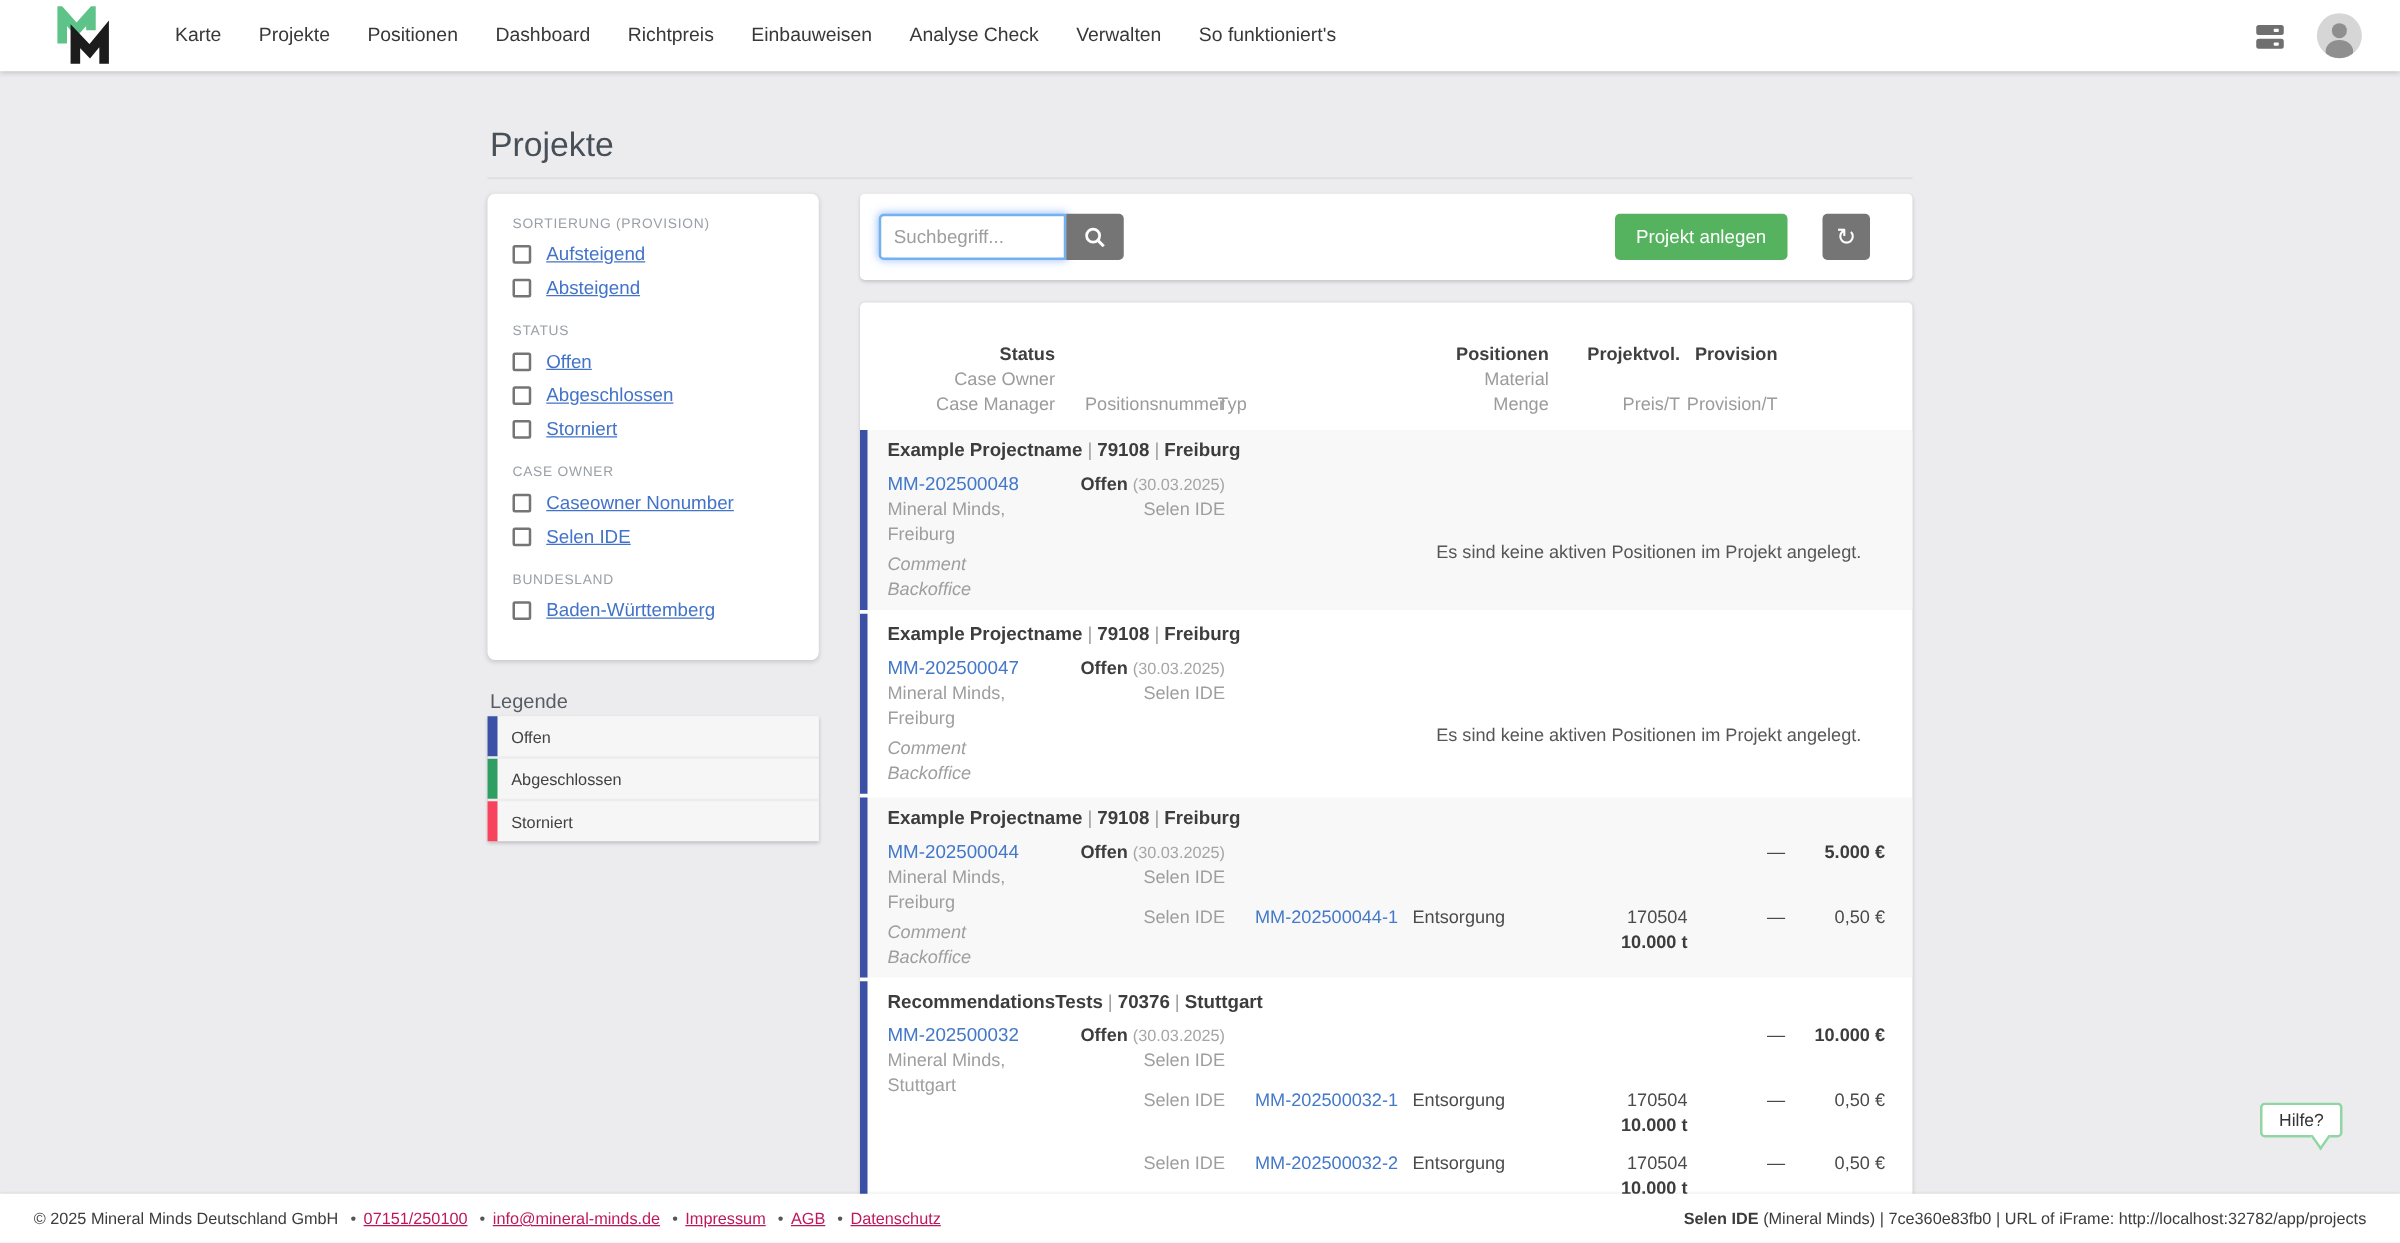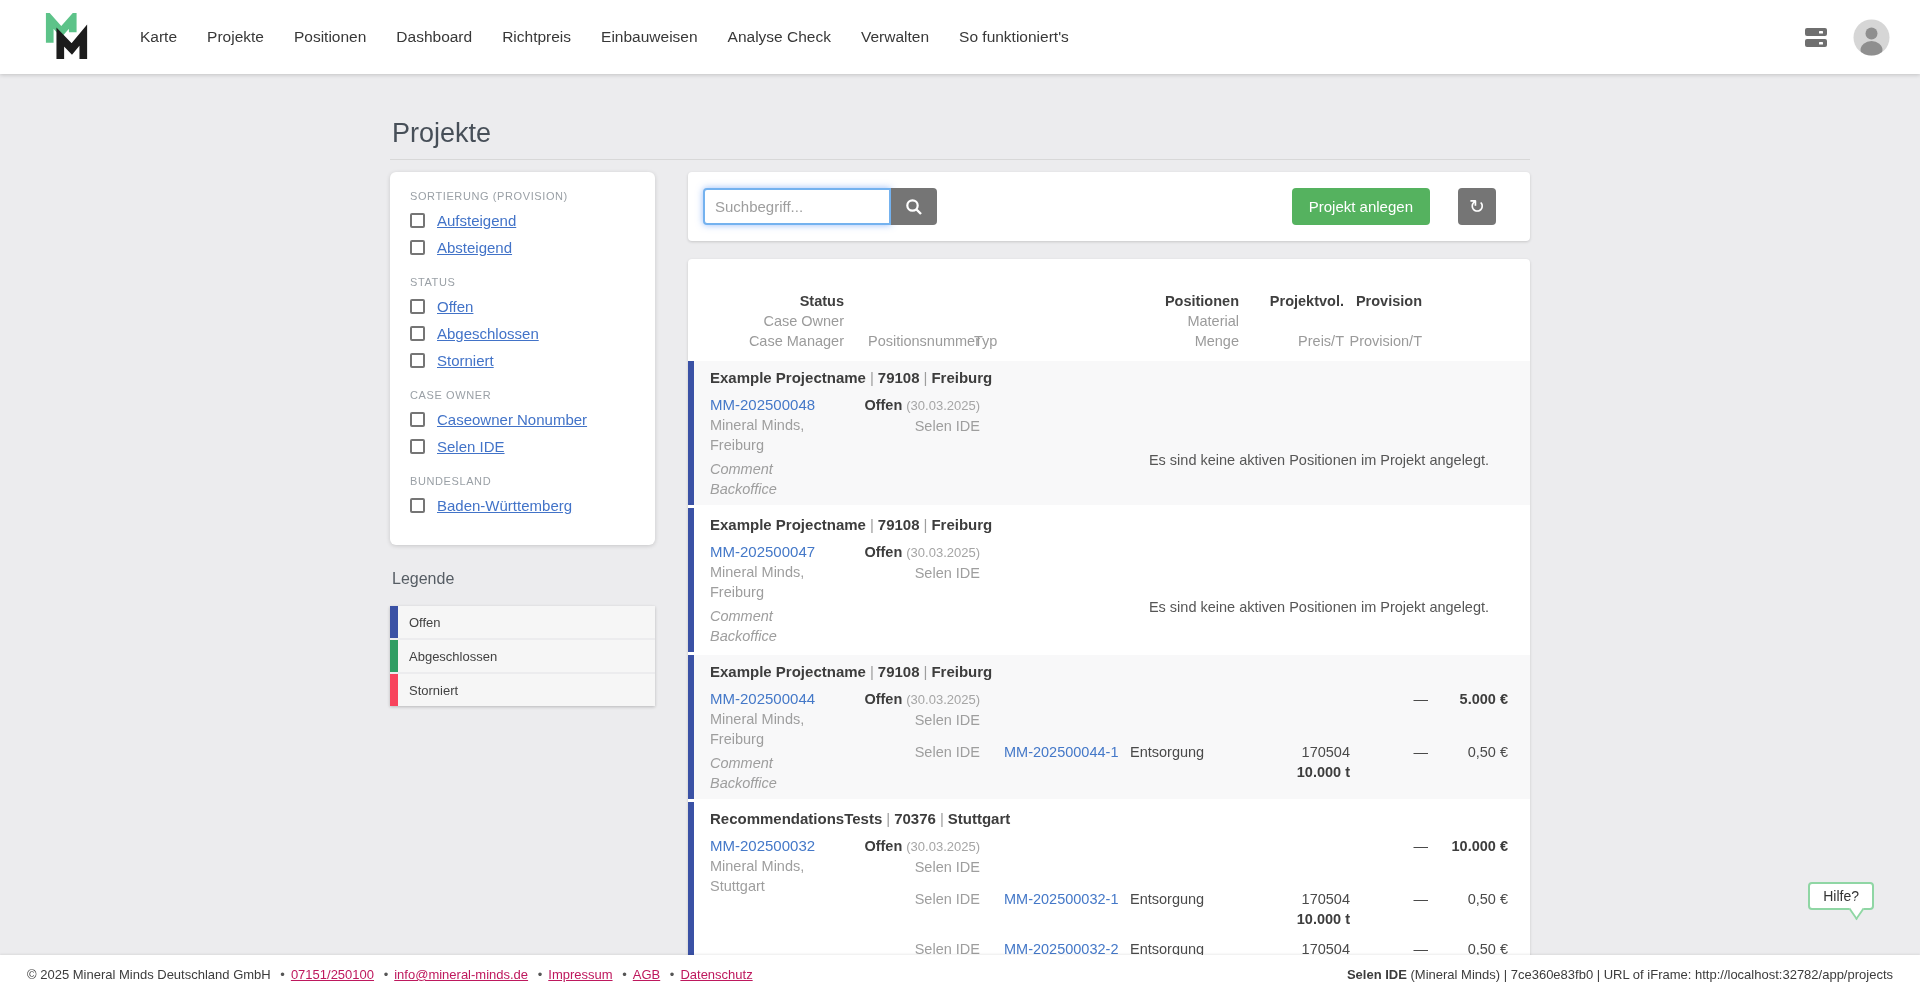--- a/index.html
+++ b/index.html
@@ -1,20 +1,20 @@
 <!DOCTYPE html>
 <html><head>
 <meta charset="utf-8">
 <style>
   * { box-sizing: border-box; margin: 0; padding: 0; }
   html,body { width:1920px; height:994px; overflow:hidden; background:#ececee;
               font-family:"Liberation Sans", sans-serif; }
 
   
-  .topnav { height:74px; background:#fff; box-shadow:0 1px 4px rgba(0,0,0,.18);
+  .topnav { height:57px; background:#fff; box-shadow:0 1px 4px rgba(0,0,0,.18);
             display:flex; align-items:center; padding:0 30px 0 44px; position:relative; z-index:6; }
   .logo { width:46px; height:48px; margin-right:50px; cursor:pointer; }
   .nav-items { display:flex; gap:30px; flex:1; align-items:center; }
   .nav-item { font-size:15.5px; color:#383838; cursor:pointer; white-space:nowrap; }
   .nav-right { display:flex; align-items:center; gap:24px; }
   .icon-btn { cursor:pointer; display:flex; align-items:center; }
 
   
   .container { width:1140px; margin:0 auto; padding-top:44px; }
   .page-title { font-size:27px; font-weight:400; color:#474f58; margin:0 0 10px 2px; }
@@ -23,34 +23,34 @@
 
   
   .sidebar { width:265px; flex:0 0 265px; }
   .filter-card { background:#fff; border-radius:6px; box-shadow:0 1px 4px rgba(0,0,0,.16);
                  padding:16px 20px 26px; }
   .section-label { font-size:11px; color:#9aa0a6; letter-spacing:.6px; margin:15px 0 5px; }
   .filter-section:first-child .section-label { margin-top:2px; }
   .option { display:flex; align-items:center; height:27px; color:#4273c8; font-size:15px; cursor:pointer;text-decoration:underline; }
   .checkbox { width:15px; height:15px; border:2px solid #757575; border-radius:2px;
               margin-right:12px; background:#fff; flex:0 0 15px; }
-  .legend-title { margin:25px 0 18px 2px; font-size:16px; color:#565d64; }
+  .legend-title { margin:25px 0 2px 2px; font-size:16px; color:#565d64; }
   .legend-list { box-shadow:0 1px 3px rgba(0,0,0,.22); }
   .legend-row { height:32px; background:#f6f6f6; margin-bottom:2px; display:flex;
                 align-items:stretch; font-size:13px; color:#424242; }
   .legend-row:last-child { margin-bottom:0; }
   .legend-bar { width:8px; margin-right:11px; }
   .legend-label { align-self:center; }
 
   
   .main { flex:1; min-width:0; }
   .search-card { background:#fff; border-radius:4px; box-shadow:0 1px 3px rgba(0,0,0,.16);
                  padding:16px 34px 16px 15px; display:flex; align-items:center; }
   .search-group { display:flex; }
-  .search-input { width:188px; height:37px; border:2px solid #74b2ef; border-radius:4px 0 0 4px;
+  .search-input { width:150px; height:37px; border:2px solid #74b2ef; border-radius:4px 0 0 4px;
                   padding:0 10px; font-size:15px; outline:none; color:#444;
                   box-shadow:0 0 7px rgba(66,133,244,.55); }
   .search-input::placeholder { color:#9e9e9e; }
   .search-btn { width:46px; height:37px; background:#757575; border:none; cursor:pointer;
                 border-radius:0 4px 4px 0; display:flex; align-items:center; justify-content:center; }
   .toolbar-spacer { flex:1; }
   .create-btn { background:#55b25f; color:#fff; border:none; cursor:pointer; border-radius:4px;
                 height:37px; padding:0 17px; font-size:15px; }
   .refresh-btn { width:38px; height:37px; background:#757575; border:none; cursor:pointer;
                  border-radius:4px; color:#fff; font-size:19px; margin-left:28px;

